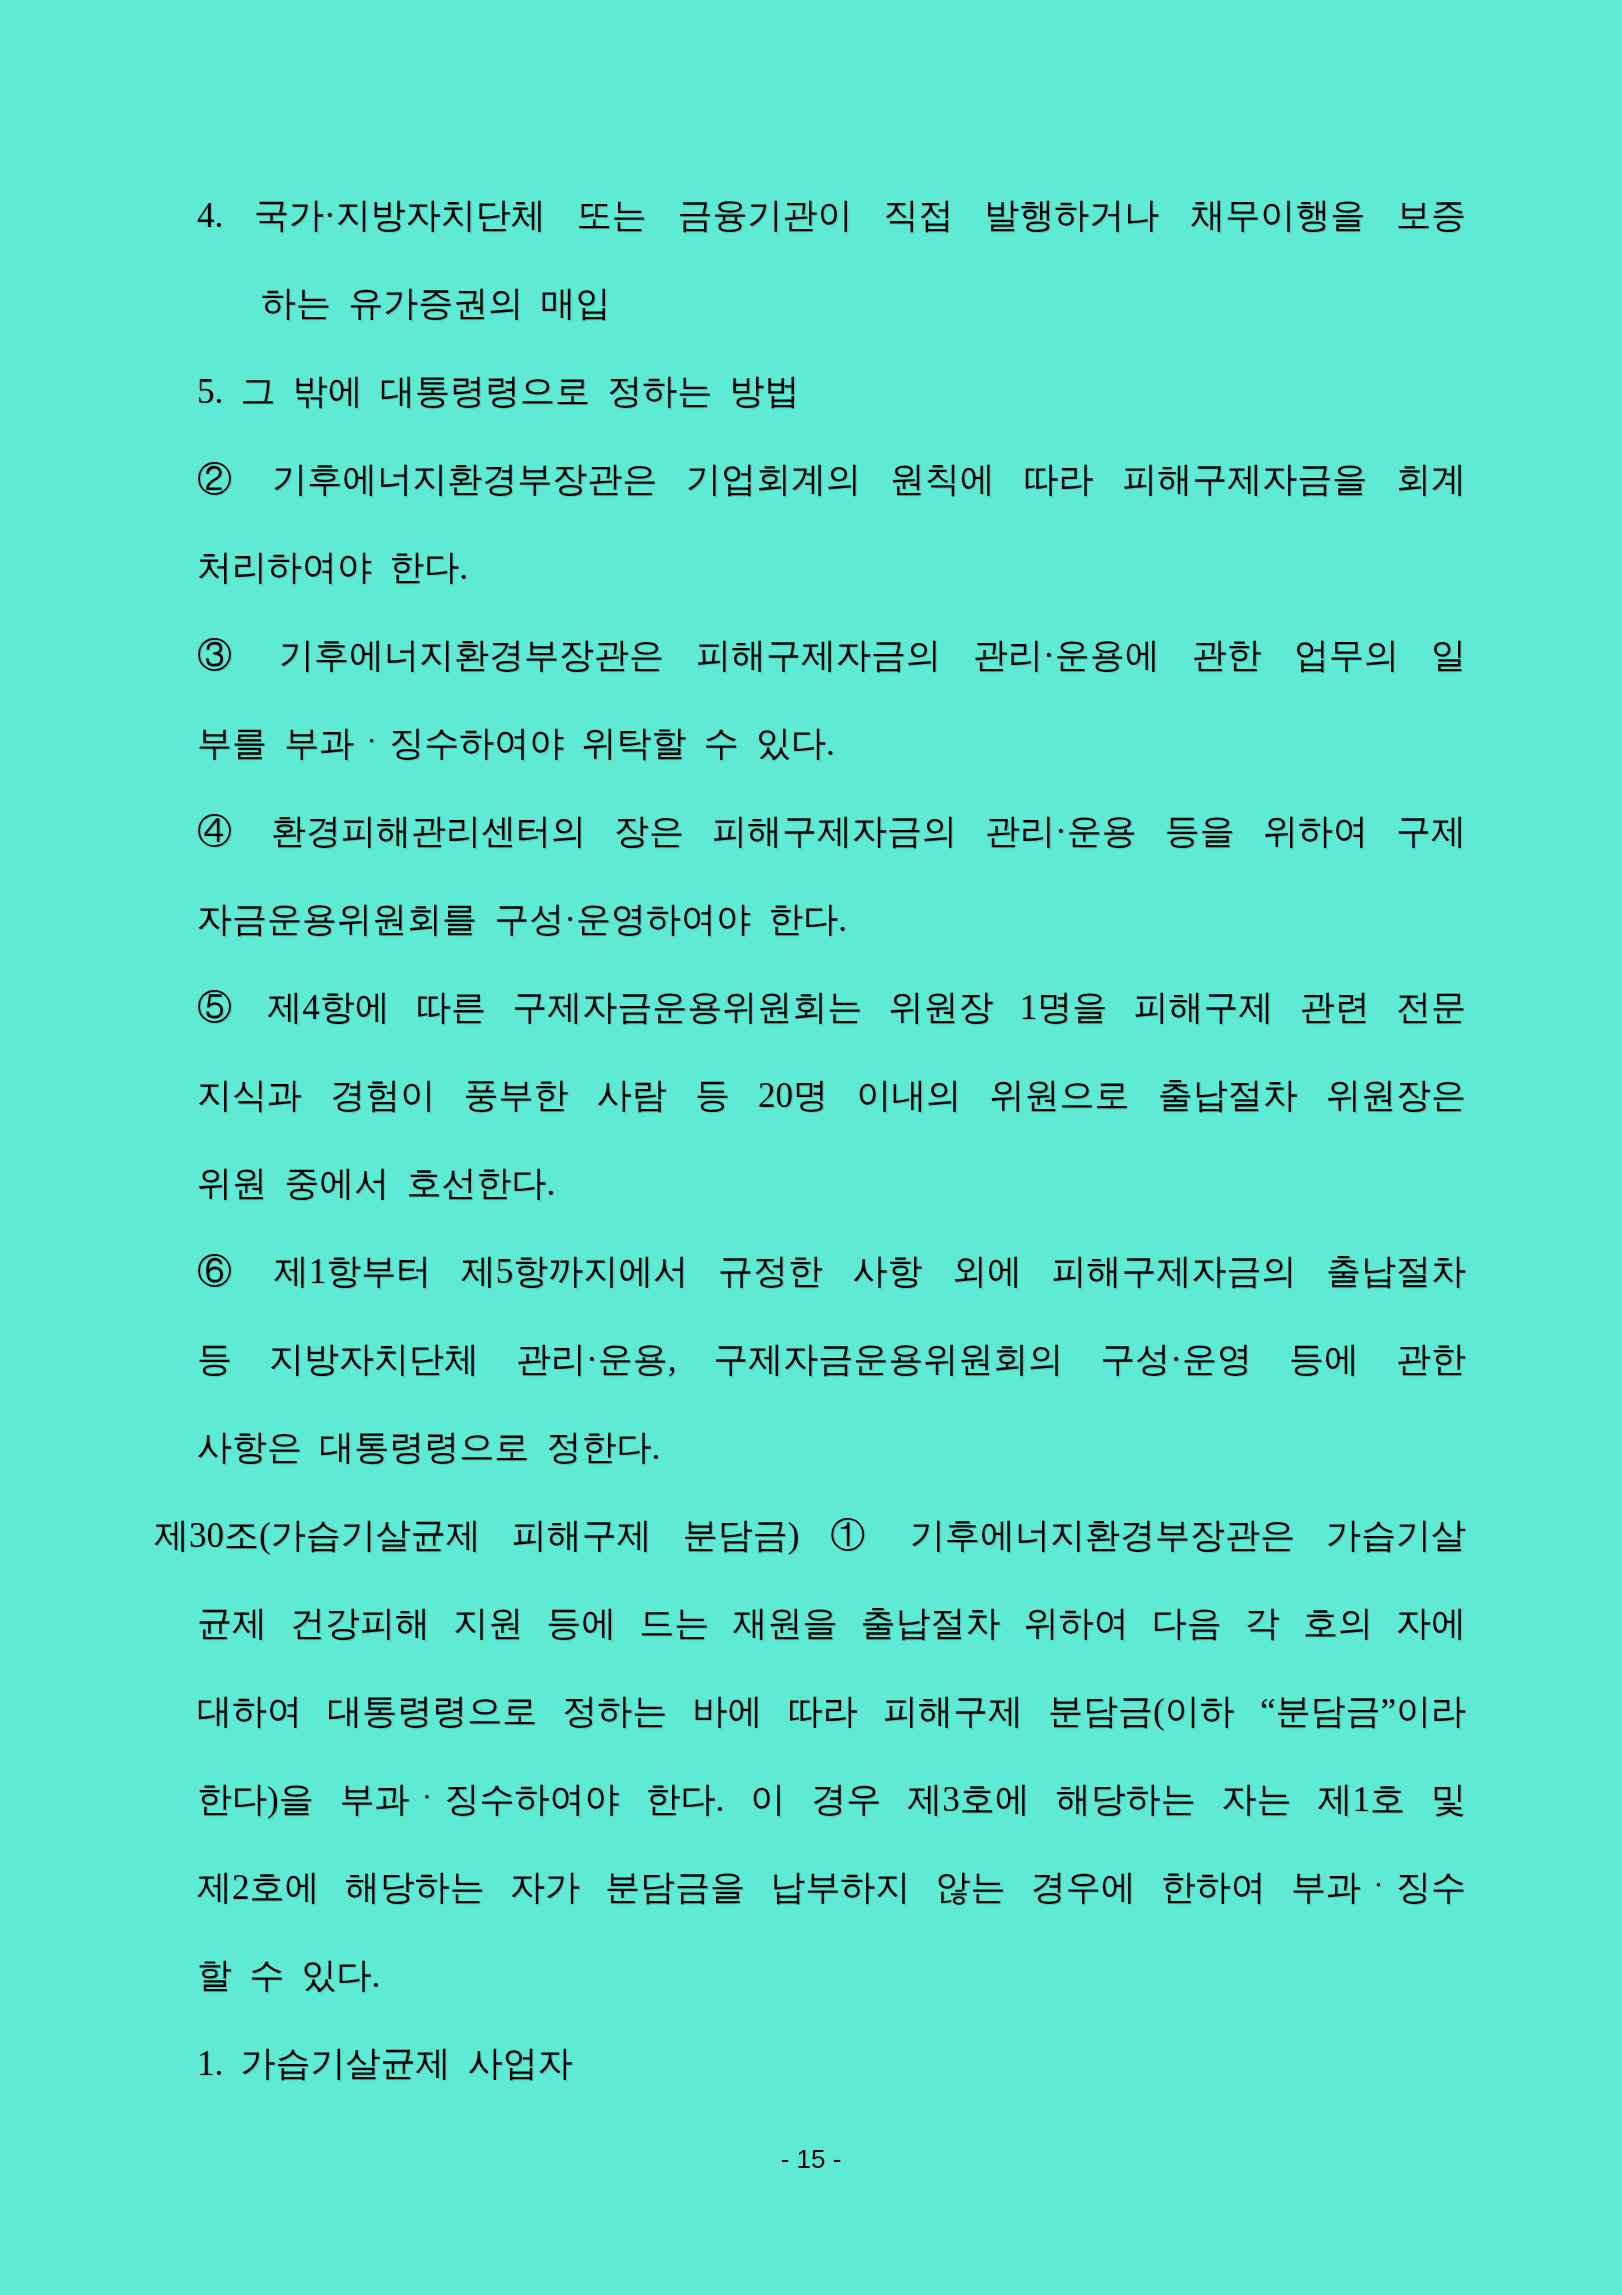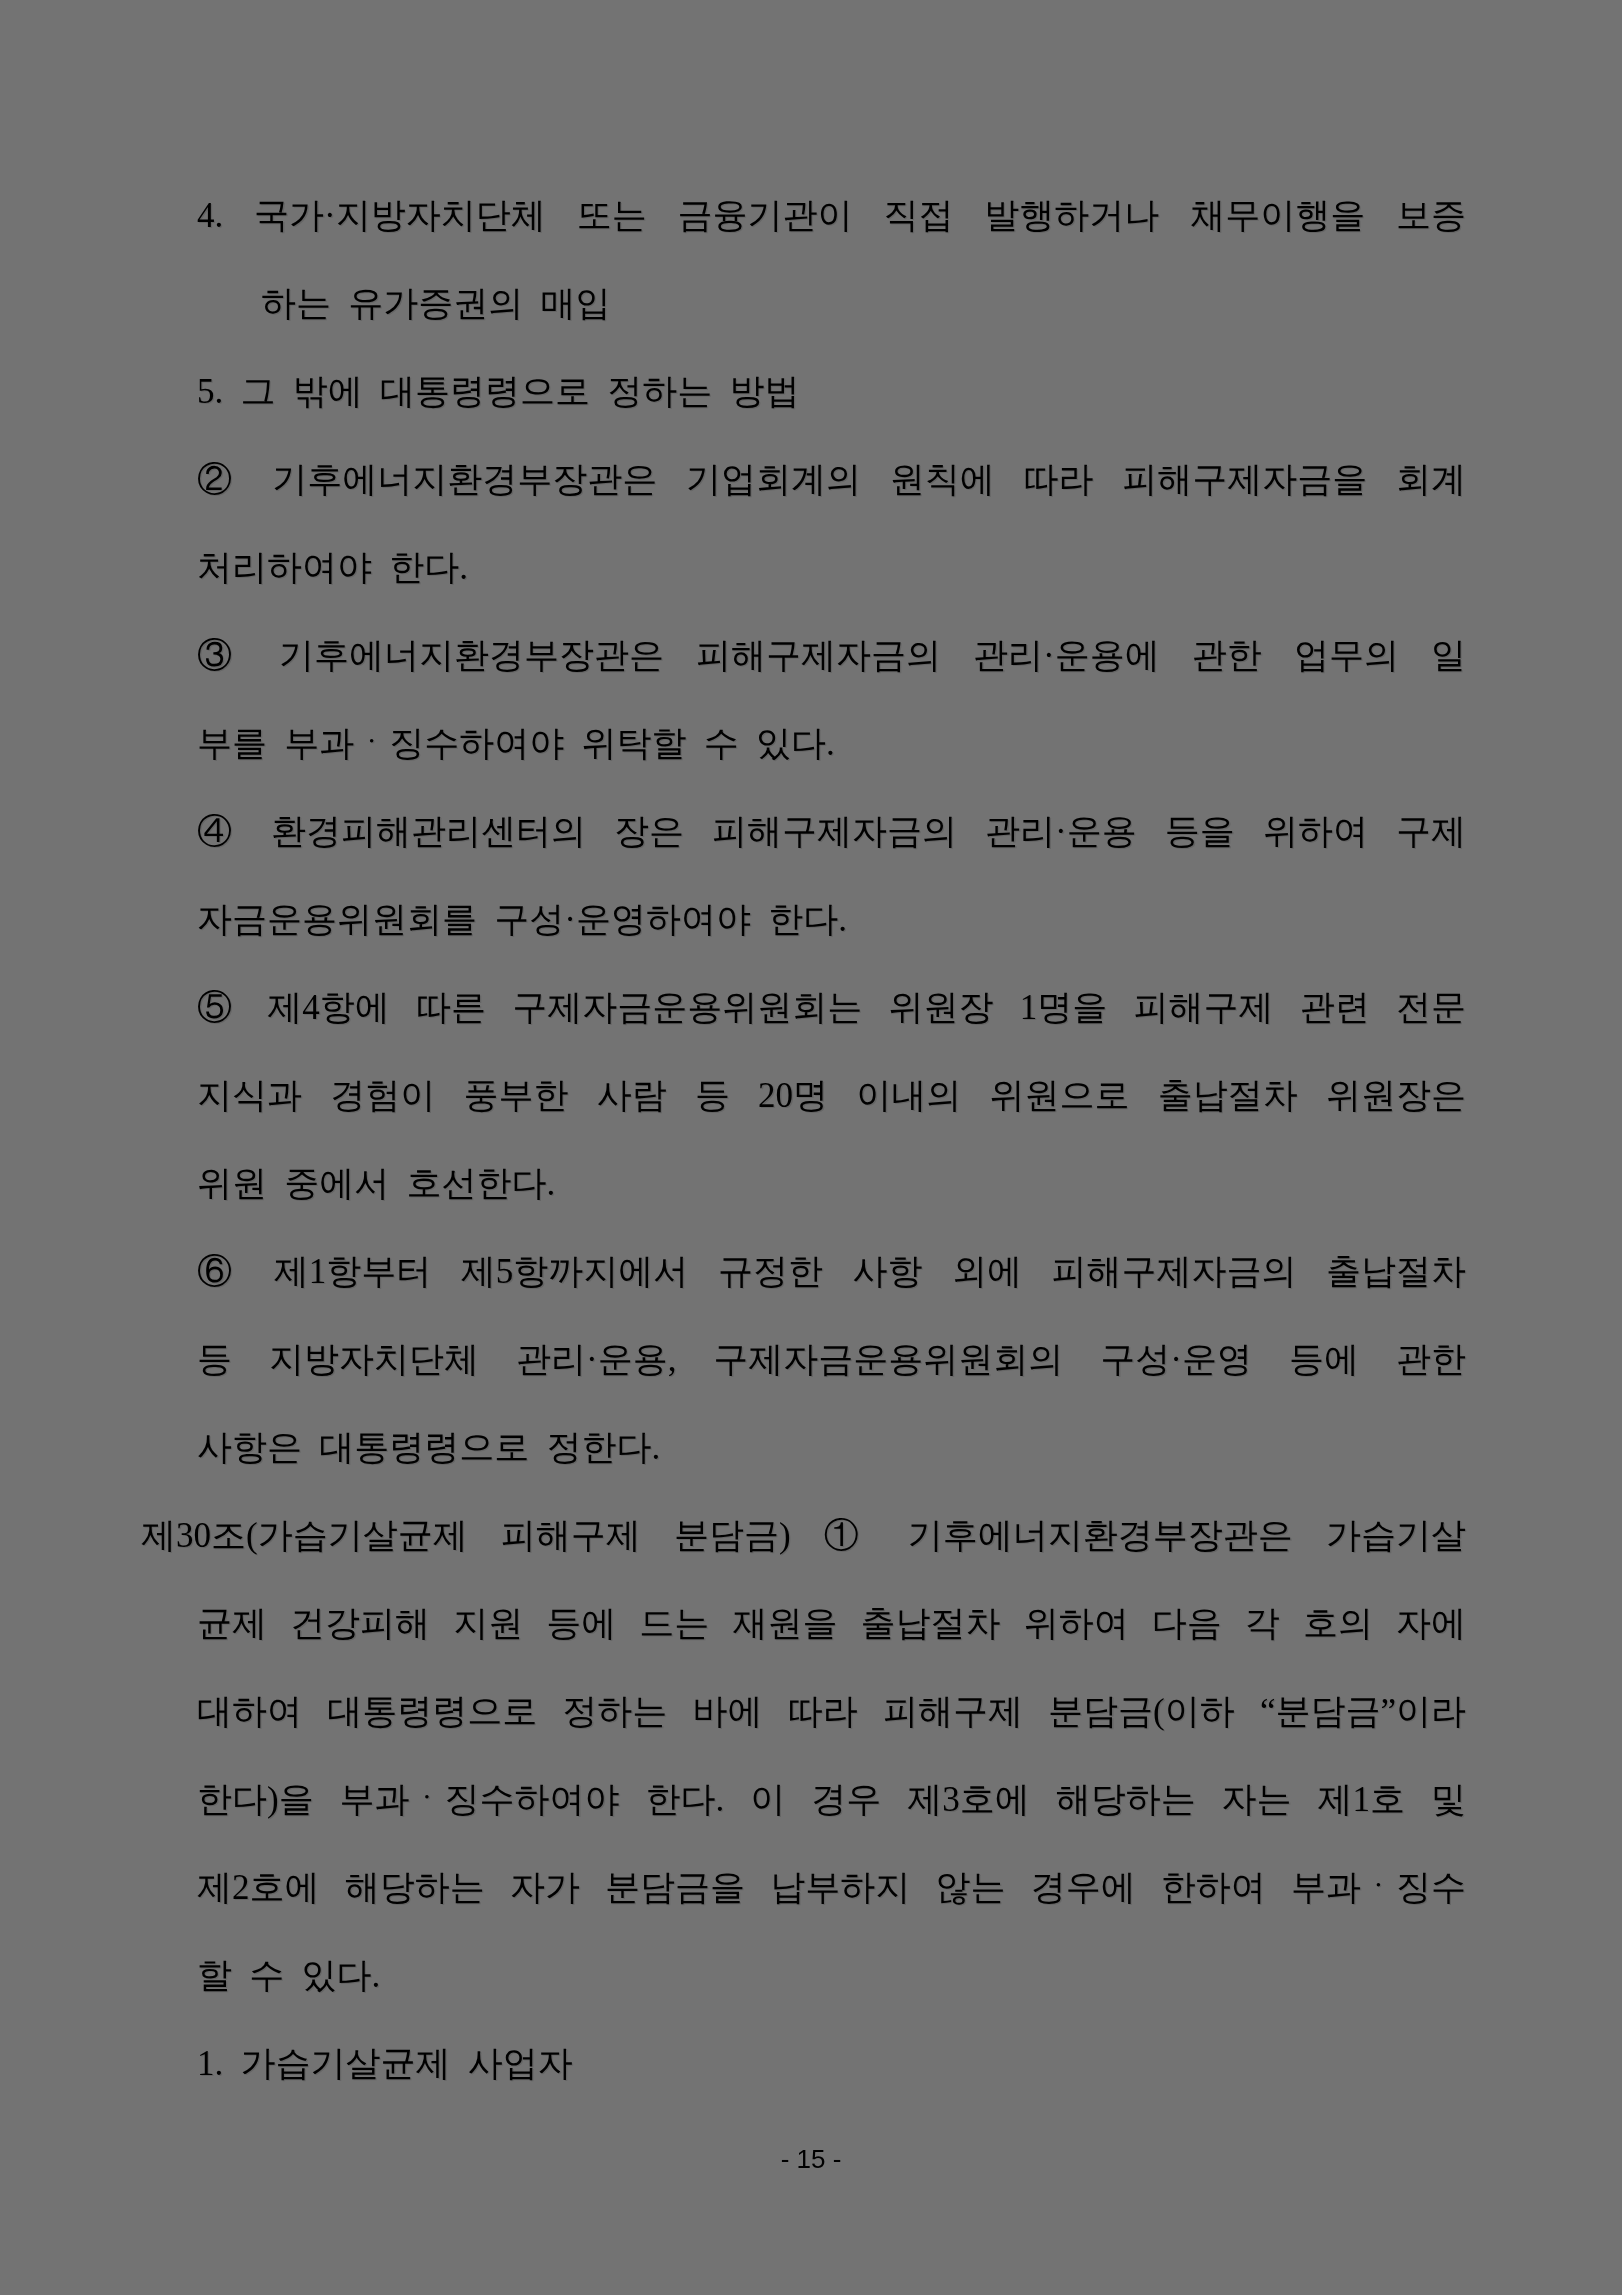--- a/index.html
+++ b/index.html
@@ -4,42 +4,42 @@
 <style>
   html, body {
     margin: 0;
     padding: 0;
     background: #ffffff;
   }
   .page {
     position: relative;
     width: 1622px;
     height: 2295px;
-    background: #737373;
+    background: #5eead4;
     color: #000000;
     font-family: "Liberation Serif", "DejaVu Serif", serif;
     overflow: hidden;
   }
   
   .text-block {
     position: absolute;
     left: 141px;
     top: 172px;
     width: 1325px;
   }
   .line {
     height: 88px;
     line-height: 88px;
     font-size: 35px;
     white-space: normal;
     word-spacing: 8.5px;           
     text-shadow: 1.3px 1.3px 0 rgba(0,0,0,0.12); 
   }
   
-  .ind-article   { margin-left: 0; }     
+  .ind-article   { margin-left: 13px; }     
   .ind-body      { margin-left: 56px; }  
   .ind-item-cont { margin-left: 120px; } 
   
   .just {
     text-align: justify;
     text-align-last: justify;
     text-justify: inter-word;
   }
   .footer {
     position: absolute;

